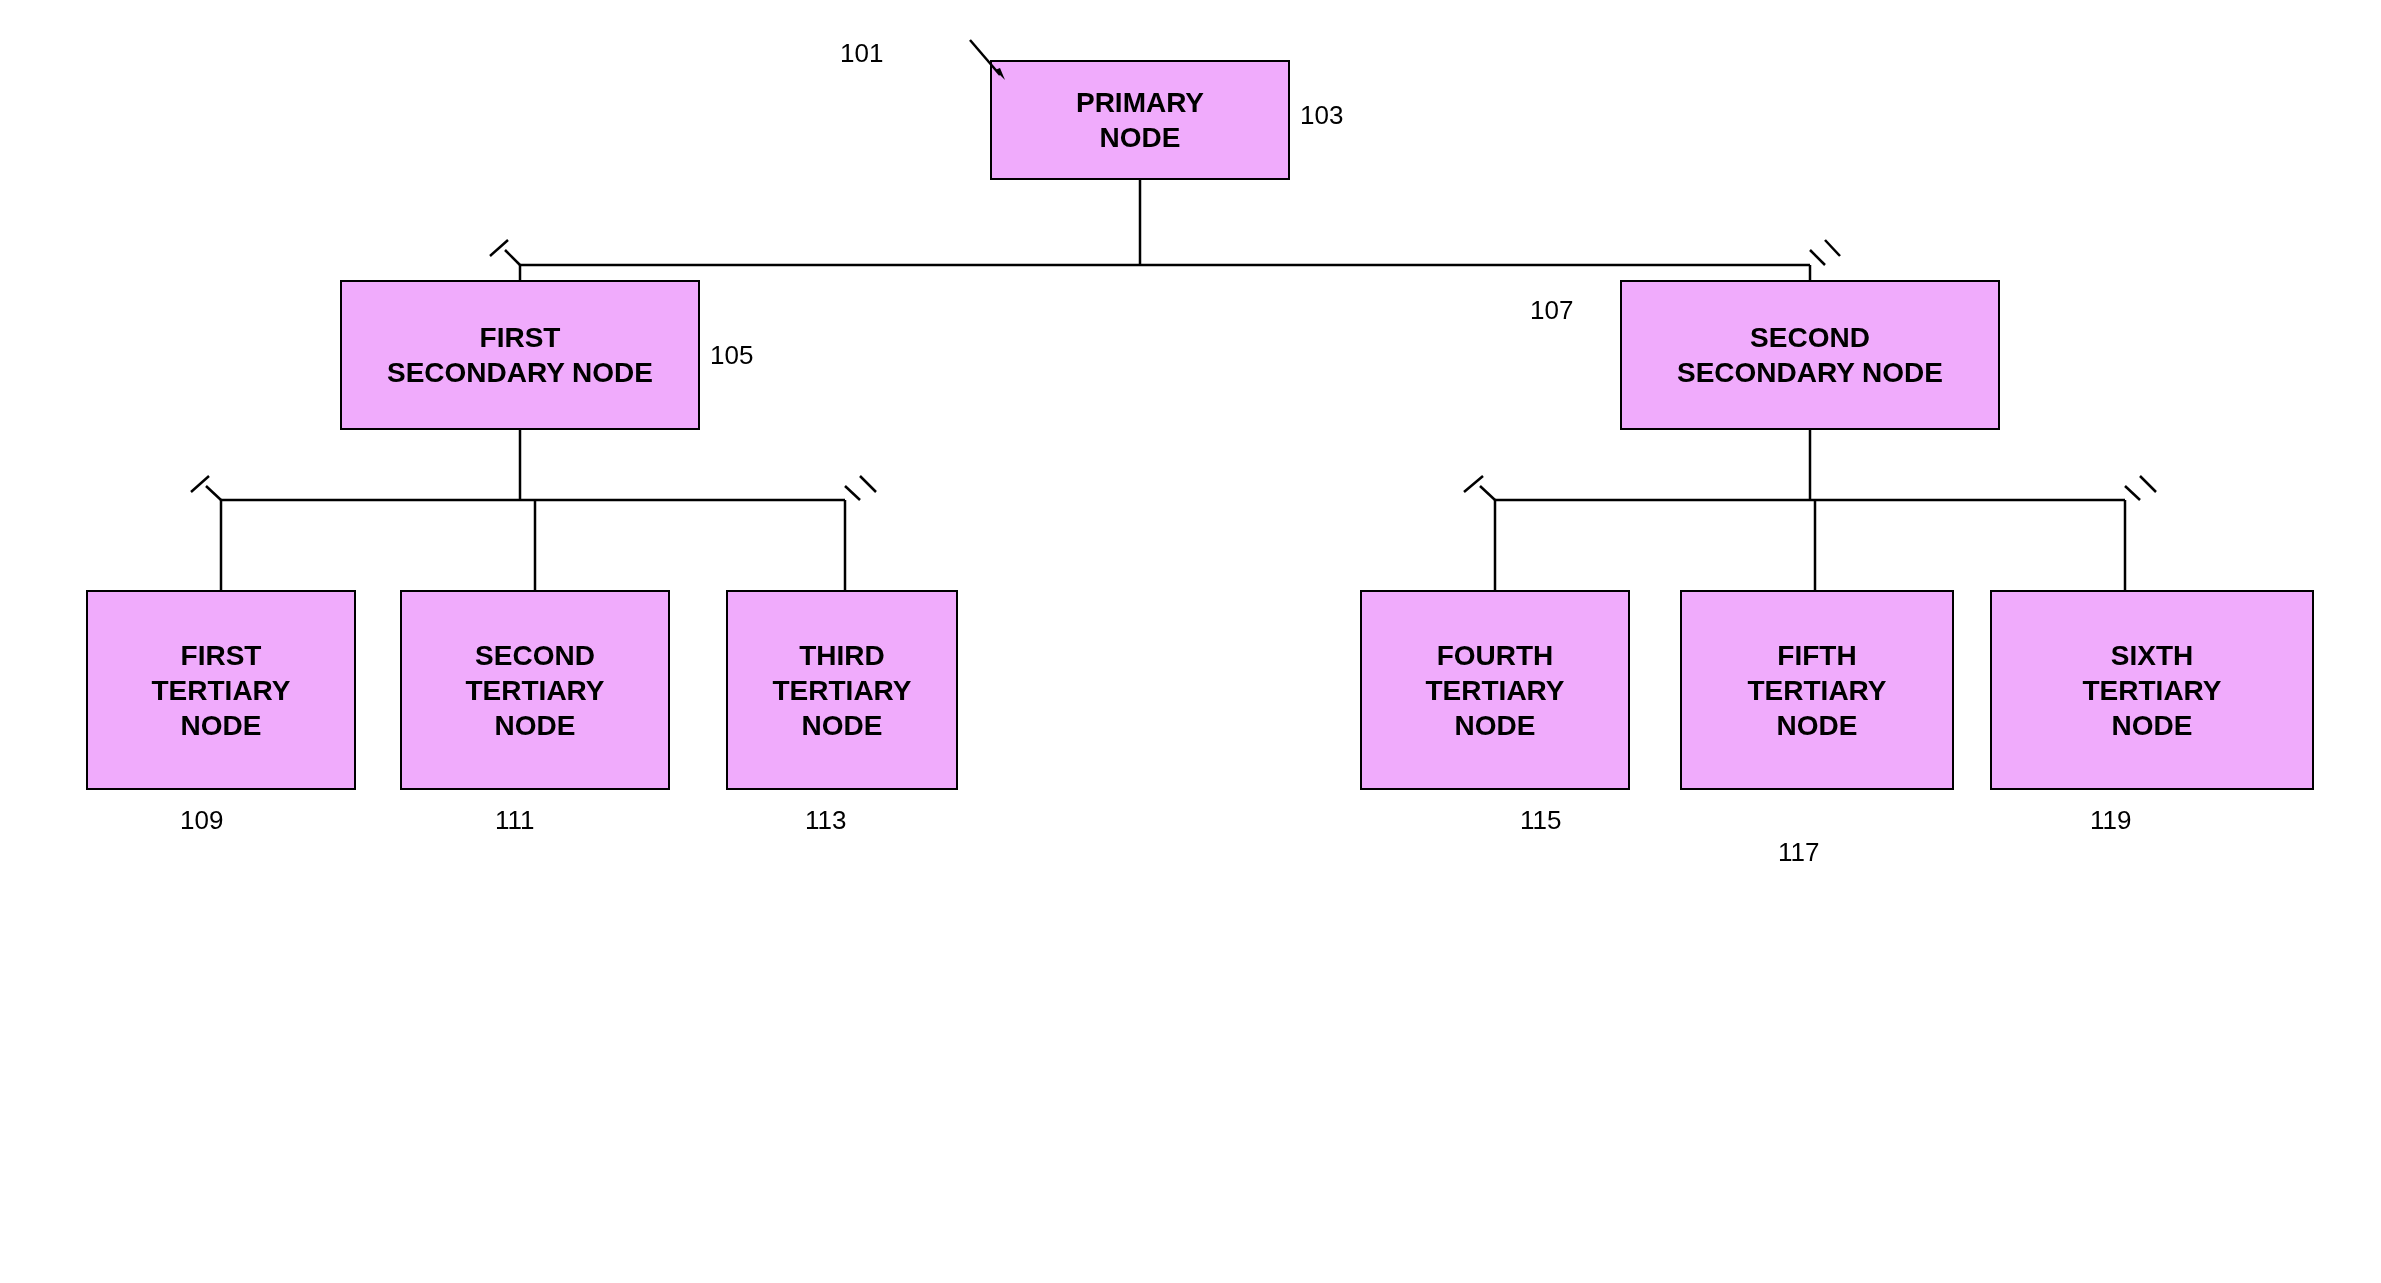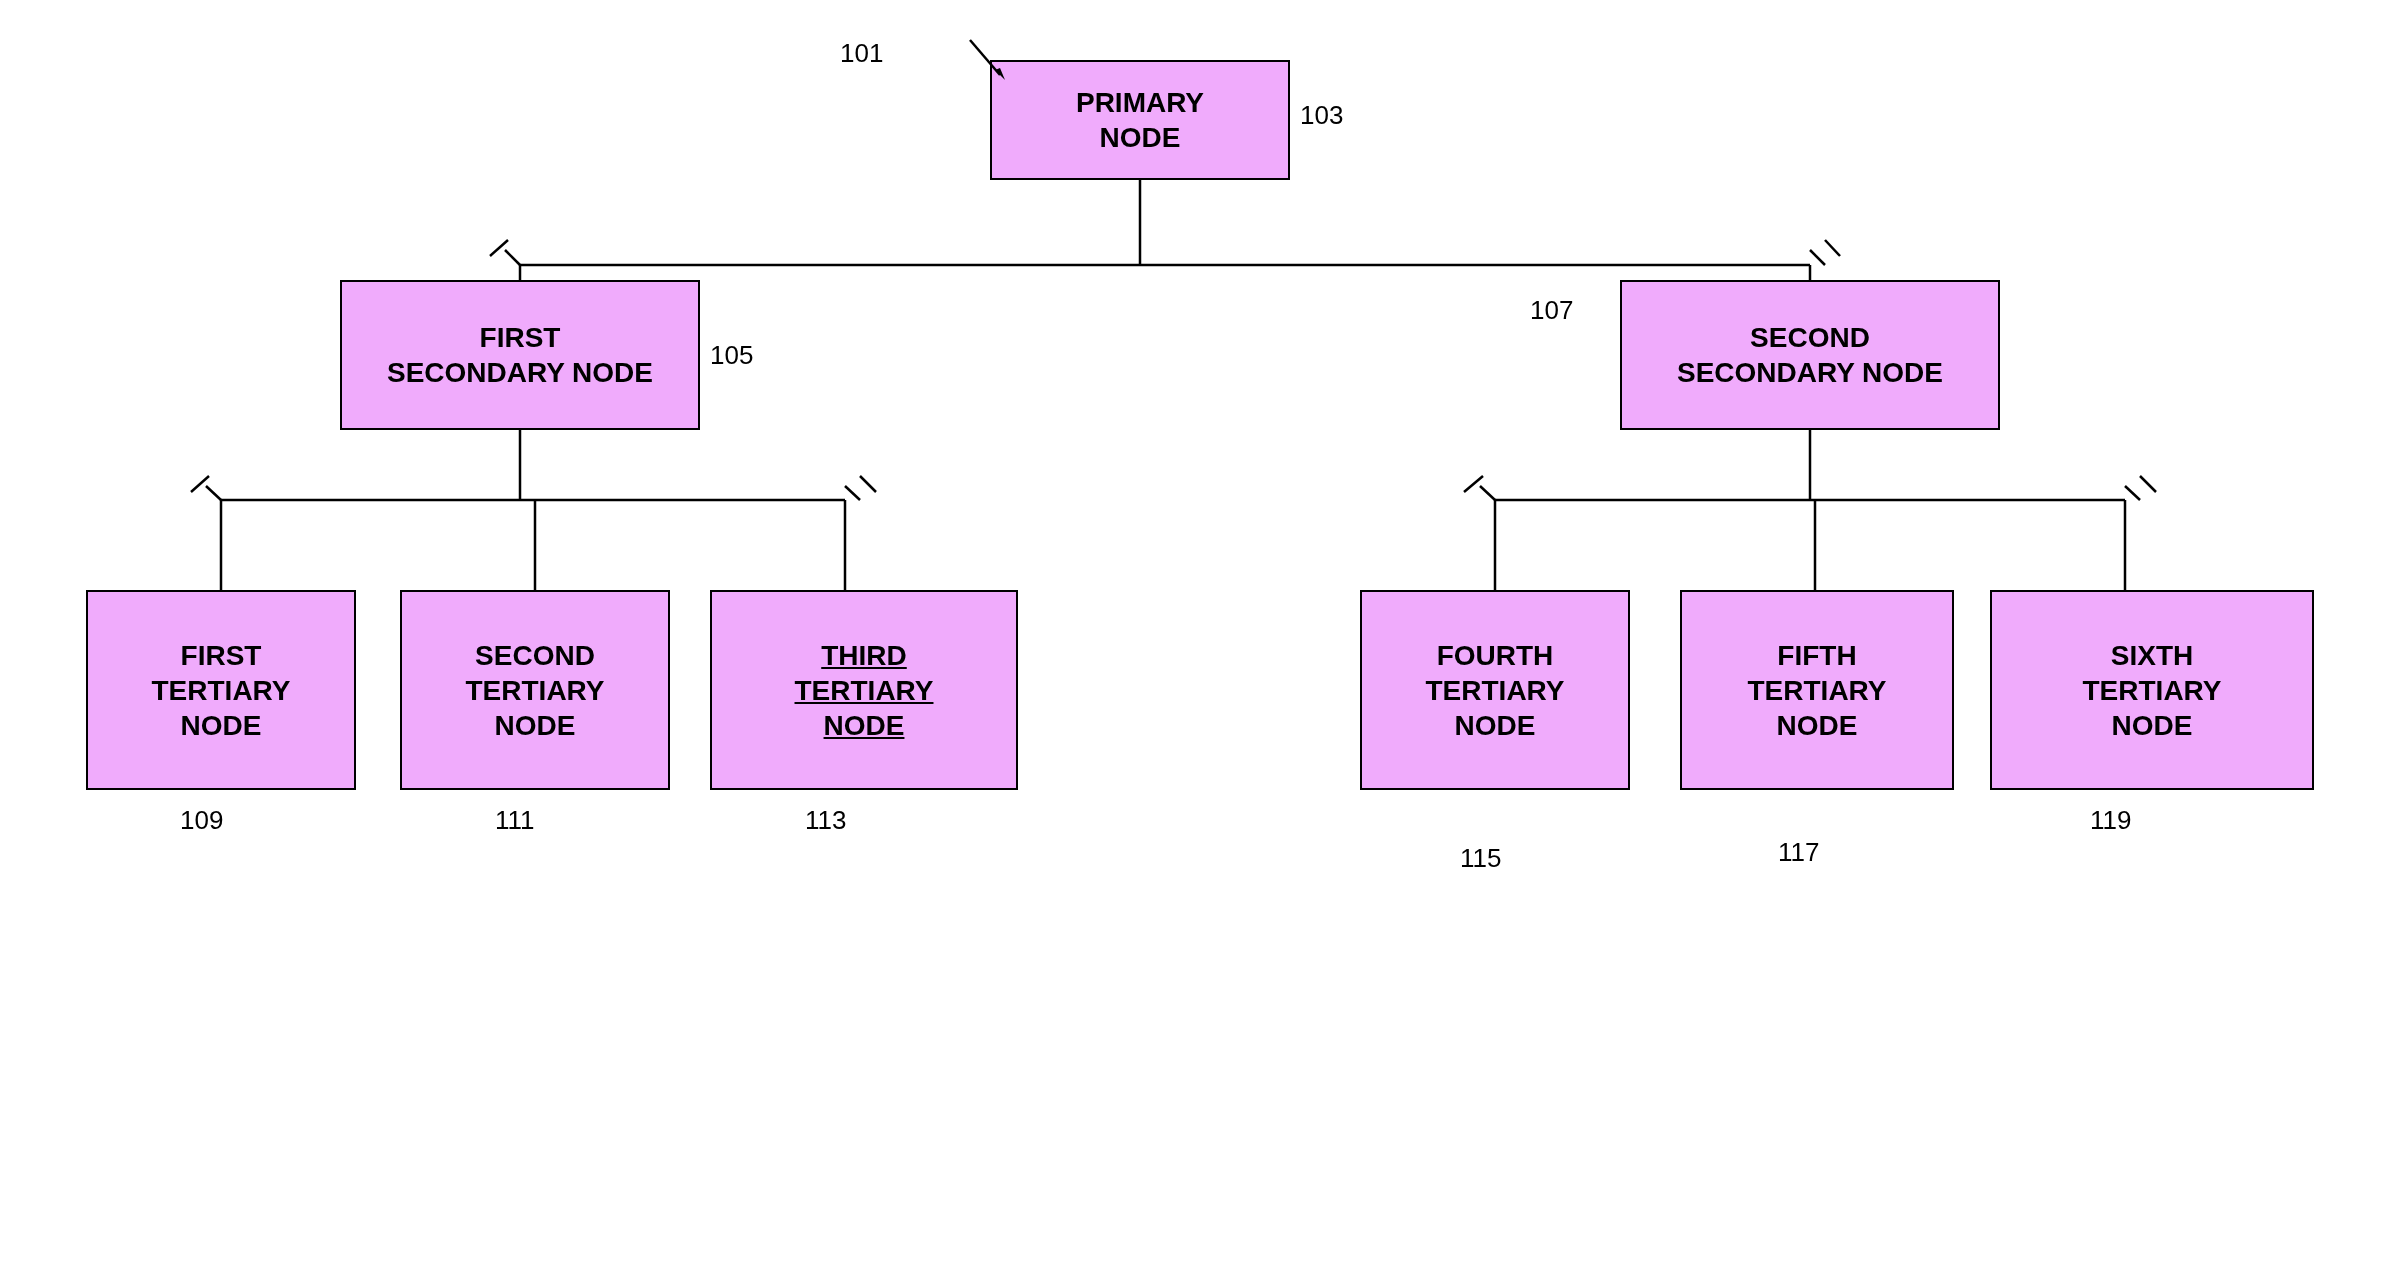--- a/index.html
+++ b/index.html
@@ -150,35 +150,35 @@
 
   <div class="node" style="left:400px; top:590px; width:270px; height:200px;">
     <span style="white-space:pre;">SECOND
 TERTIARY
 NODE</span>
   </div>
   <div class="label" style="left:478px; top:805px;margin-left:17px;">
     <span>111</span>
   </div>
 
-  <div class="node" style="left:710px; top:590px; width:308px; height:200px;text-decoration:underline;">
+  <div class="node" style="left:726px; top:590px; width:232px; height:200px;">
     <span style="white-space:pre;">THIRD
 TERTIARY
 NODE</span>
   </div>
   <div class="label" style="left:805px; top:805px;">
     <span>113</span>
   </div>
 
   <div class="node" style="left:1360px; top:590px; width:270px; height:200px;">
     <span style="white-space:pre;">FOURTH
 TERTIARY
 NODE</span>
   </div>
-  <div class="label" style="left:1460px; top:805px;margin-top:38px;">
+  <div class="label" style="left:1520px; top:805px;">
     <span>115</span>
   </div>
 
   <div class="node" style="left:1680px; top:590px; width:274px; height:200px;">
     <span style="white-space:pre;">FIFTH
 TERTIARY
 NODE</span>
   </div>
   <div class="label" style="left:1778px; top:805px;margin-top:32px;">
     <span>117</span>

